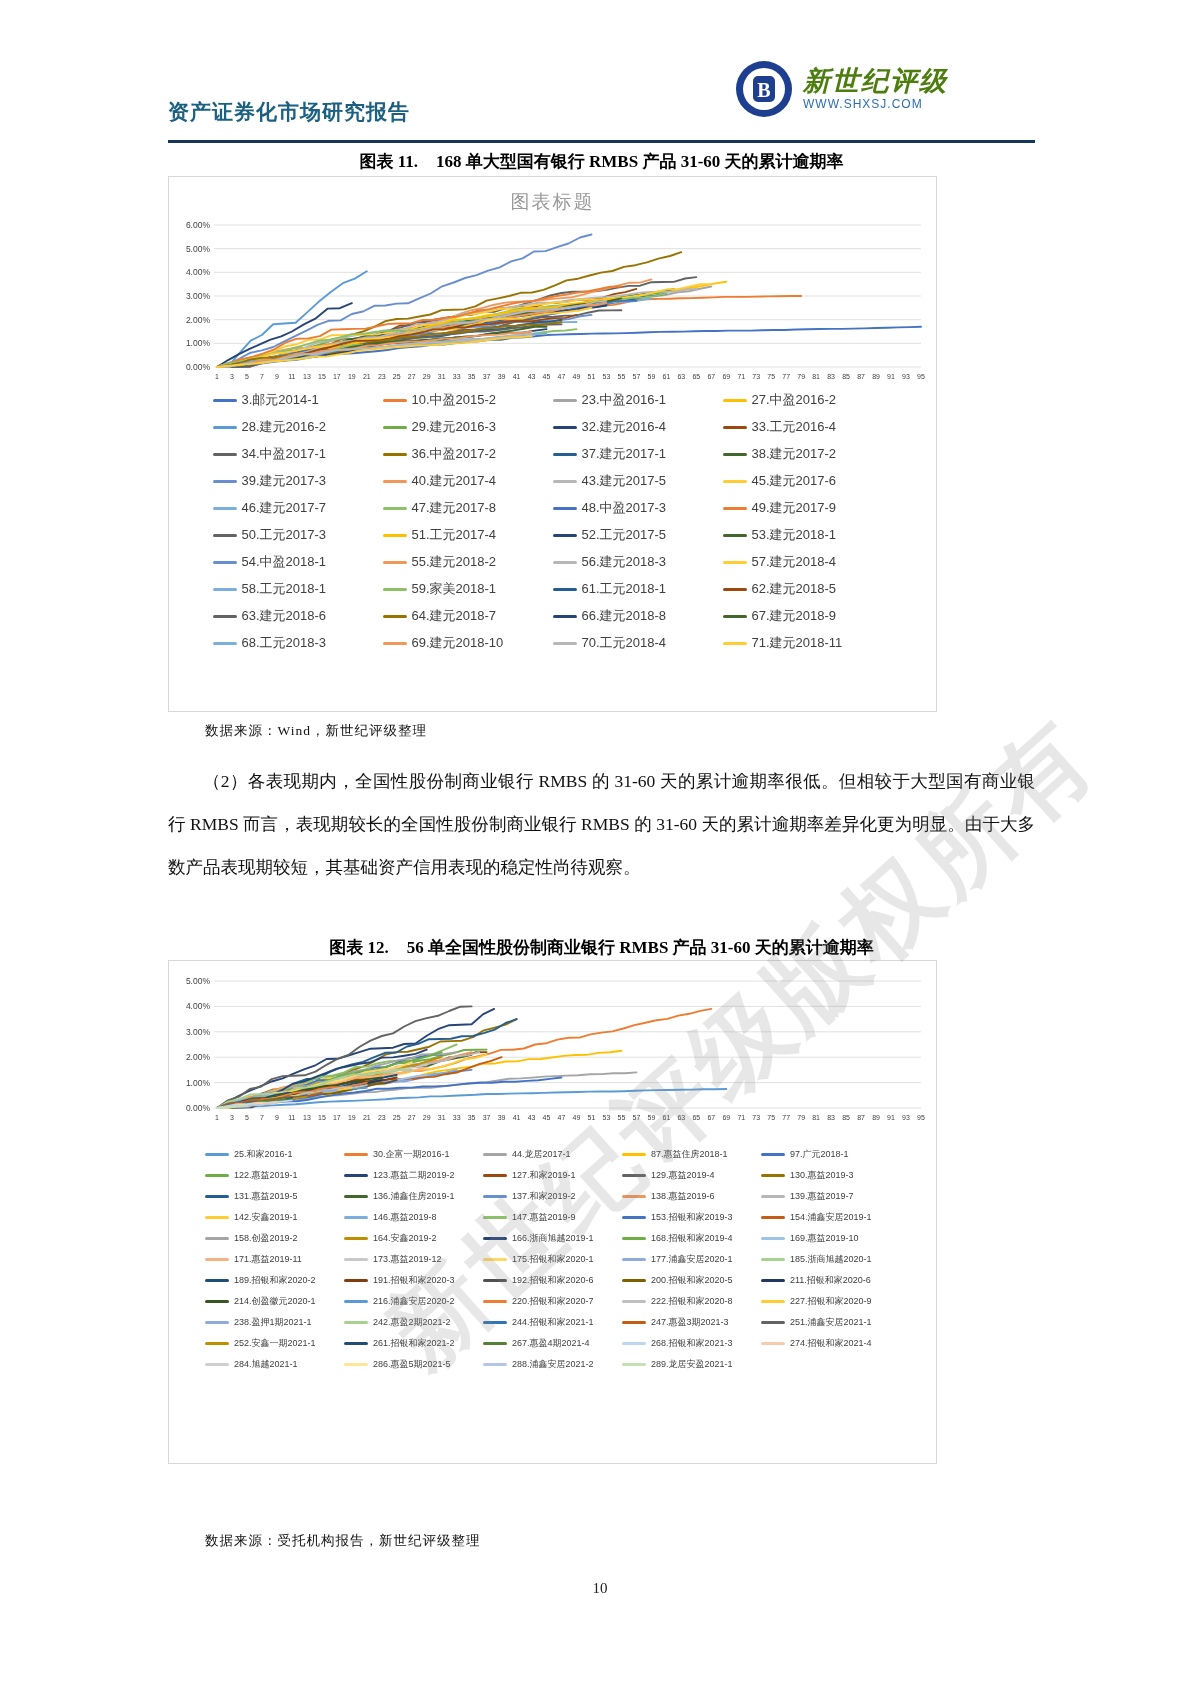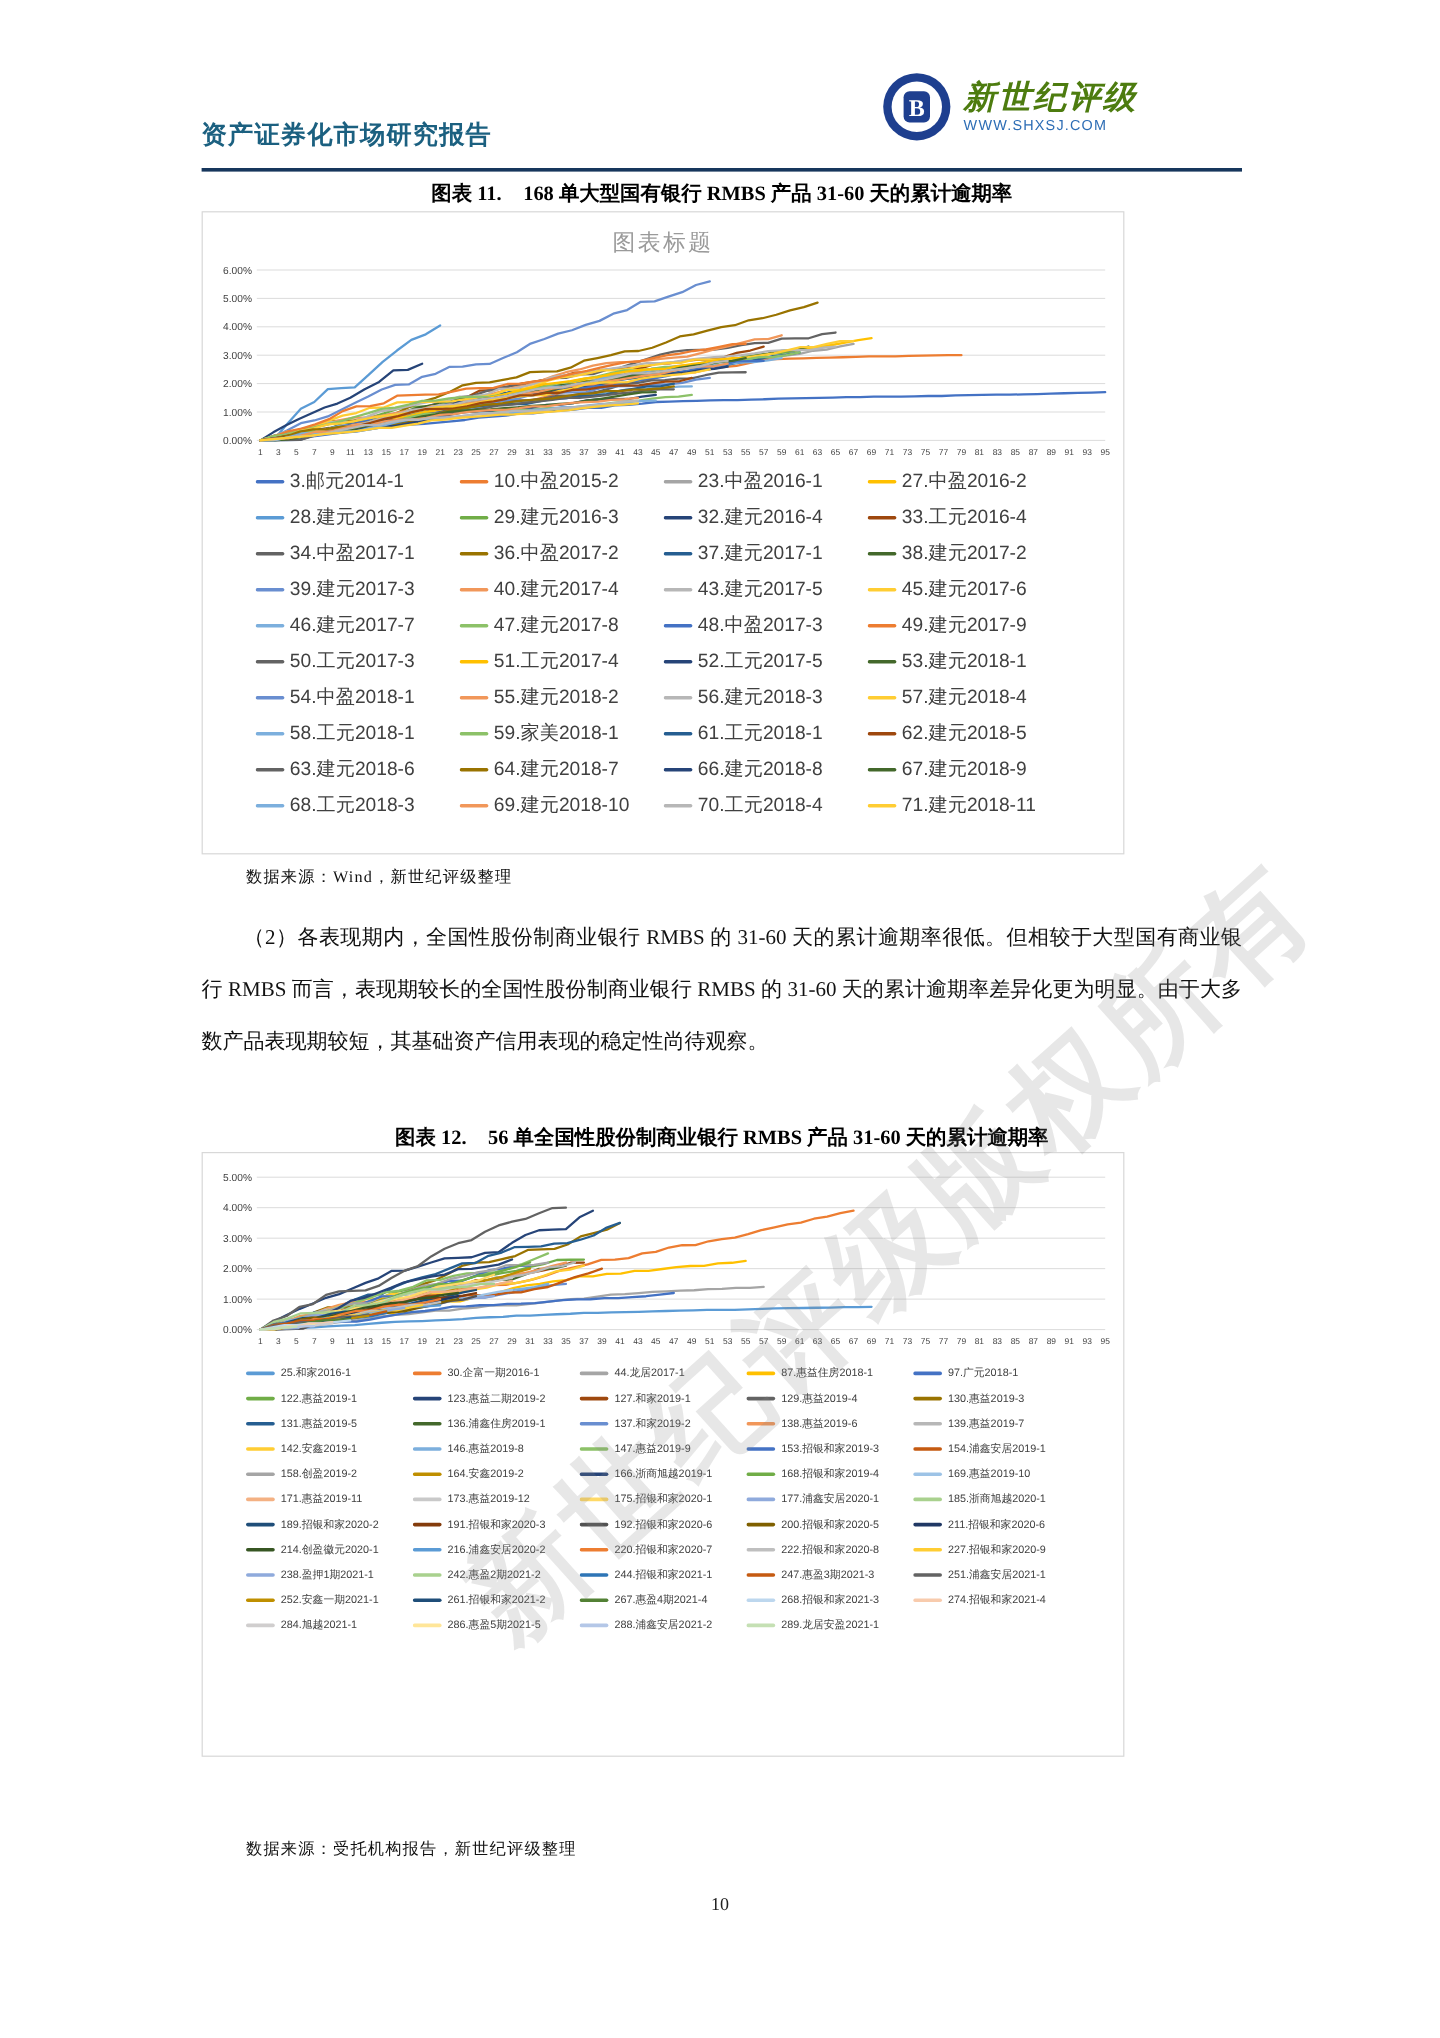--- a/index.html
+++ b/index.html
@@ -26,22 +26,22 @@
   .page-num{left:0;top:1580px;width:1200px;text-align:center;font-size:15px;color:#222;}
   
   .chart-box{background:#fff;border:1px solid #d8d8d8;display:flex;flex-direction:column;align-items:center;}
   .box11{left:168px;top:176px;width:767px;height:534px;}
   .box12{left:168px;top:960px;width:767px;height:502px;}
   .inner-title{margin-top:12px;font-family:"Liberation Sans",sans-serif;
       font-size:19px;color:#9a9a9a;letter-spacing:2px;}
   svg.chart{display:block;width:763px;height:auto;font-family:"Liberation Sans",sans-serif;}
   
   .legend{display:grid;justify-content:center;font-family:"Liberation Sans",sans-serif;color:#404040;}
-  .legend1{grid-template-columns:repeat(4,170px);row-gap:9px;font-size:16px;margin-top:4px;}
-  .legend2{grid-template-columns:repeat(5,139px);row-gap:8px;font-size:9px;}
+  .legend1{grid-template-columns:repeat(4,170px);row-gap:9px;font-size:13px;margin-top:4px;}
+  .legend2{grid-template-columns:repeat(5,139px);row-gap:8px;font-size:9px;margin-top:10px;}
   .legend-item{display:flex;align-items:center;white-space:nowrap;overflow:hidden;}
   .swatch{display:inline-block;width:24px;height:3px;border-radius:2px;margin-right:5px;flex:0 0 24px;}
   
   .watermark{left:300px;top:1010px;width:820px;text-align:center;
      font-size:95px;font-weight:bold;color:rgba(135,135,135,0.20);
      letter-spacing:6px;transform:rotate(-42deg);pointer-events:none;z-index:6;white-space:nowrap;}
 </style>
 </head>
 <body>
 

